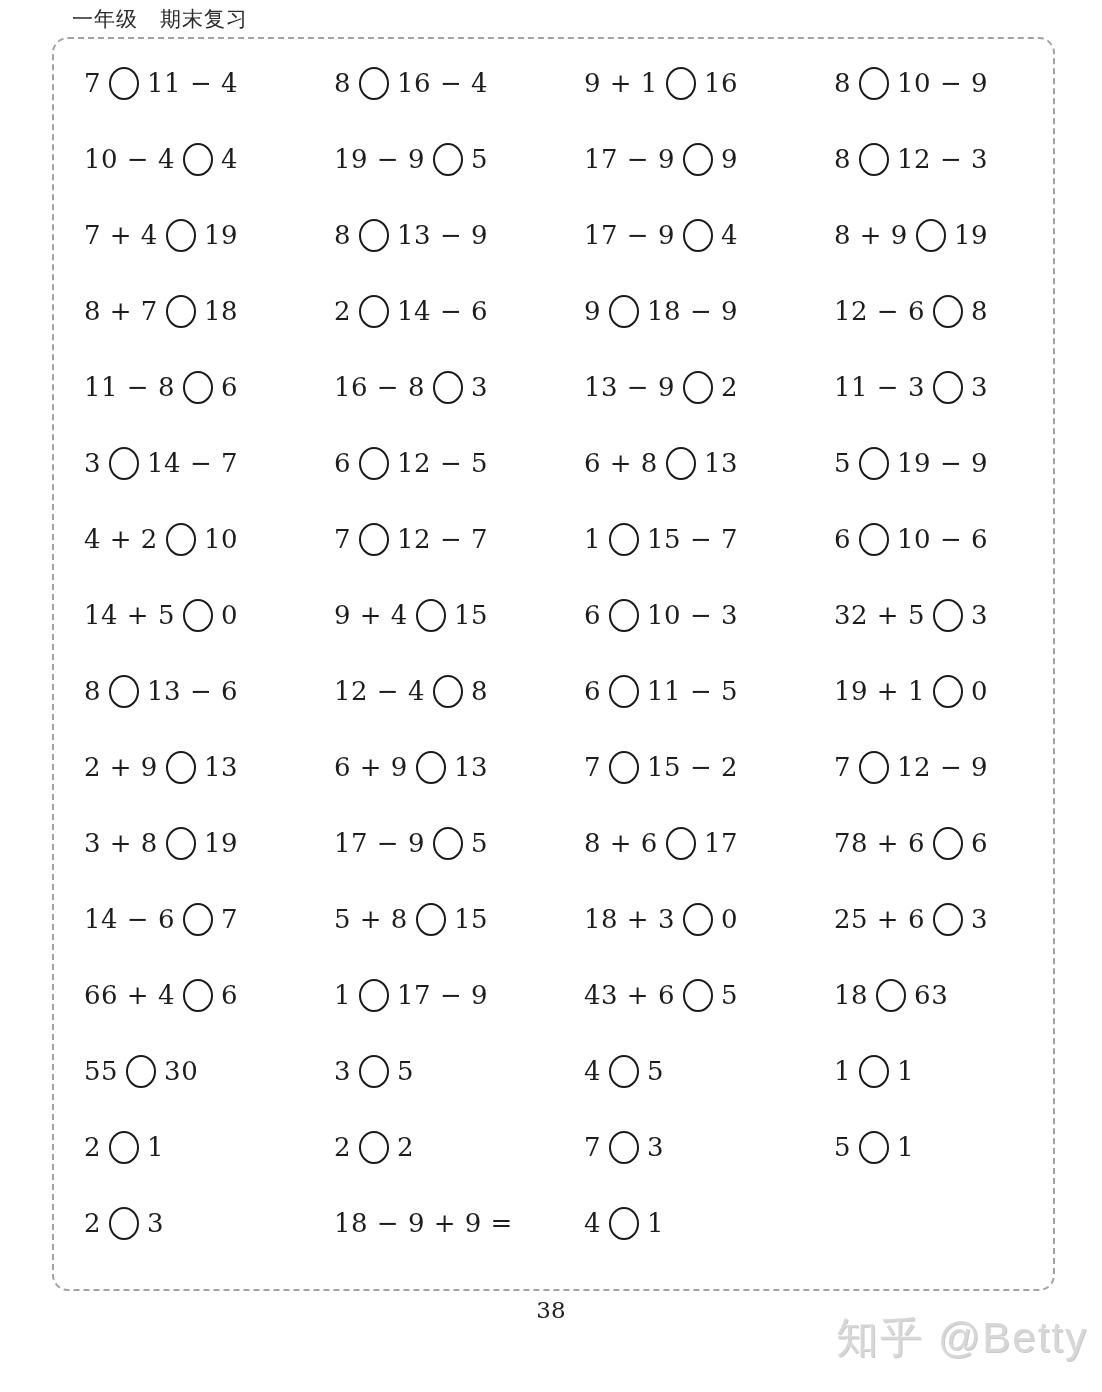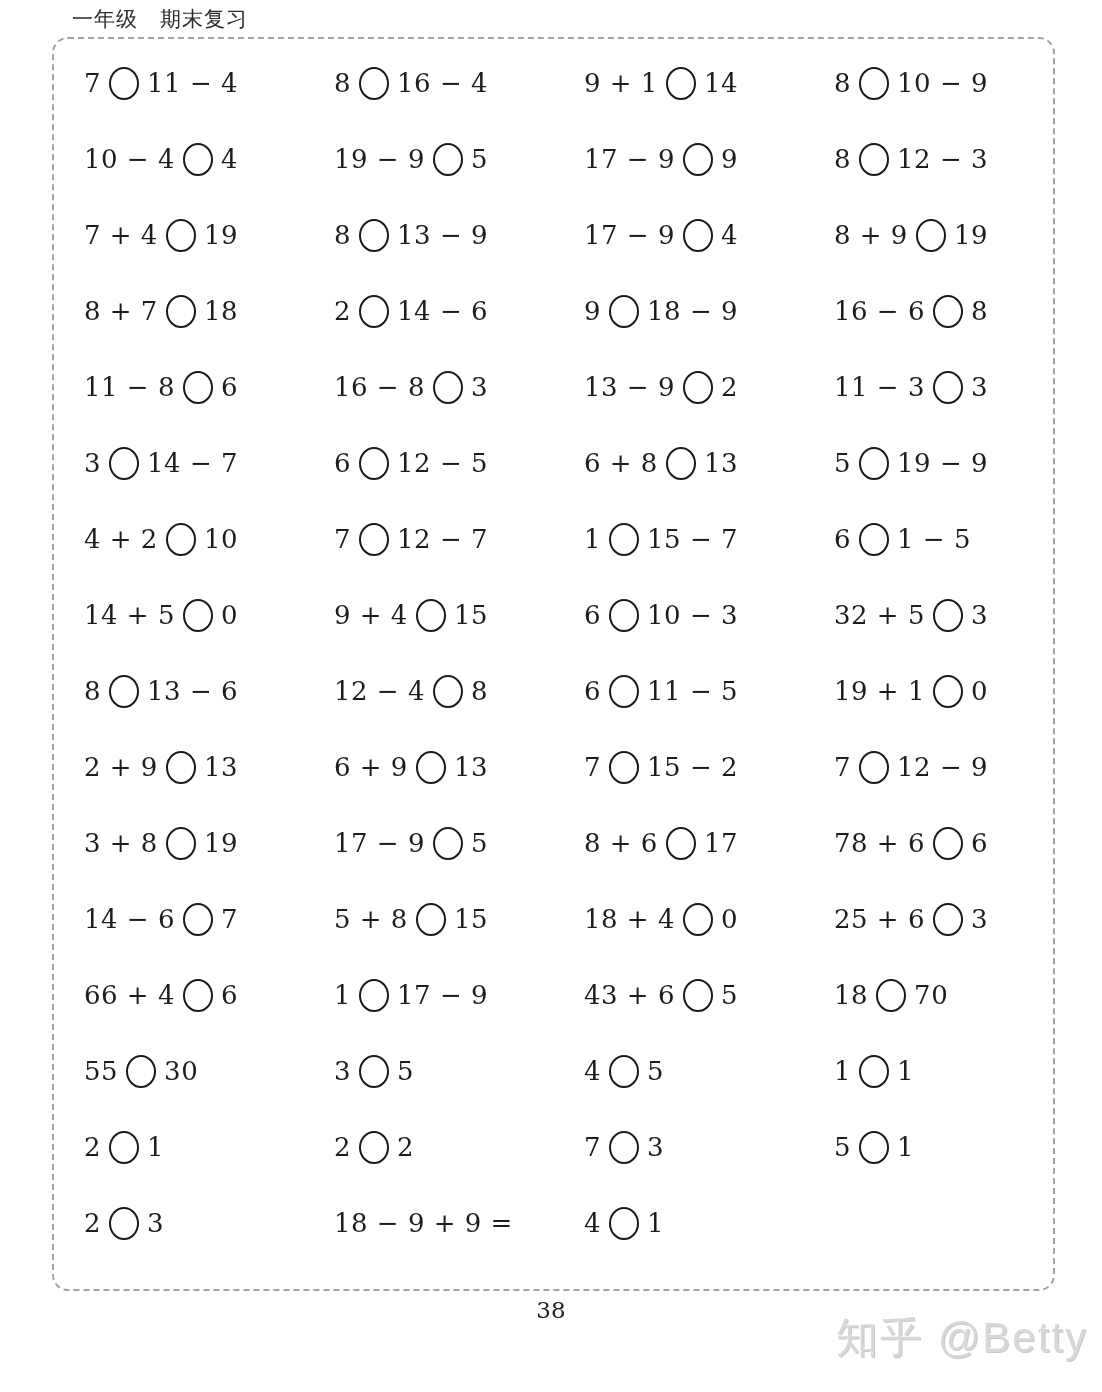--- a/index.html
+++ b/index.html
@@ -79,21 +79,21 @@
           <span class="expr">11 − 4</span>
         </div>
         <div class="cell">
           <span class="expr">8</span>
           <span class="circle"></span>
           <span class="expr">16 − 4</span>
         </div>
         <div class="cell">
           <span class="expr">9 + 1</span>
           <span class="circle"></span>
-          <span class="expr">14</span>
+          <span class="expr">16</span>
         </div>
         <div class="cell">
           <span class="expr">8</span>
           <span class="circle"></span>
           <span class="expr">10 − 9</span>
         </div>
         <div class="cell">
           <span class="expr">10 − 4</span>
           <span class="circle"></span>
           <span class="expr">4</span>
@@ -142,21 +142,21 @@
           <span class="expr">2</span>
           <span class="circle"></span>
           <span class="expr">14 − 6</span>
         </div>
         <div class="cell">
           <span class="expr">9</span>
           <span class="circle"></span>
           <span class="expr">18 − 9</span>
         </div>
         <div class="cell">
-          <span class="expr">16 − 6</span>
+          <span class="expr">12 − 6</span>
           <span class="circle"></span>
           <span class="expr">8</span>
         </div>
         <div class="cell">
           <span class="expr">11 − 8</span>
           <span class="circle"></span>
           <span class="expr">6</span>
         </div>
         <div class="cell">
           <span class="expr">16 − 8</span>
@@ -204,21 +204,21 @@
           <span class="expr">12 − 7</span>
         </div>
         <div class="cell">
           <span class="expr">1</span>
           <span class="circle"></span>
           <span class="expr">15 − 7</span>
         </div>
         <div class="cell">
           <span class="expr">6</span>
           <span class="circle"></span>
-          <span class="expr">1 − 5</span>
+          <span class="expr">10 − 6</span>
         </div>
         <div class="cell">
           <span class="expr">14 + 5</span>
           <span class="circle"></span>
           <span class="expr">0</span>
         </div>
         <div class="cell">
           <span class="expr">9 + 4</span>
           <span class="circle"></span>
           <span class="expr">15</span>
@@ -297,21 +297,21 @@
           <span class="expr">14 − 6</span>
           <span class="circle"></span>
           <span class="expr">7</span>
         </div>
         <div class="cell">
           <span class="expr">5 + 8</span>
           <span class="circle"></span>
           <span class="expr">15</span>
         </div>
         <div class="cell">
-          <span class="expr">18 + 4</span>
+          <span class="expr">18 + 3</span>
           <span class="circle"></span>
           <span class="expr">0</span>
         </div>
         <div class="cell">
           <span class="expr">25 + 6</span>
           <span class="circle"></span>
           <span class="expr">3</span>
         </div>
         <div class="cell">
           <span class="expr">66 + 4</span>
@@ -324,21 +324,21 @@
           <span class="expr">17 − 9</span>
         </div>
         <div class="cell">
           <span class="expr">43 + 6</span>
           <span class="circle"></span>
           <span class="expr">5</span>
         </div>
         <div class="cell">
           <span class="expr">18</span>
           <span class="circle"></span>
-          <span class="expr">70</span>
+          <span class="expr">63</span>
         </div>
         <div class="cell">
           <span class="expr">55</span>
           <span class="circle"></span>
           <span class="expr">30</span>
         </div>
         <div class="cell">
           <span class="expr">3</span>
           <span class="circle"></span>
           <span class="expr">5</span>

